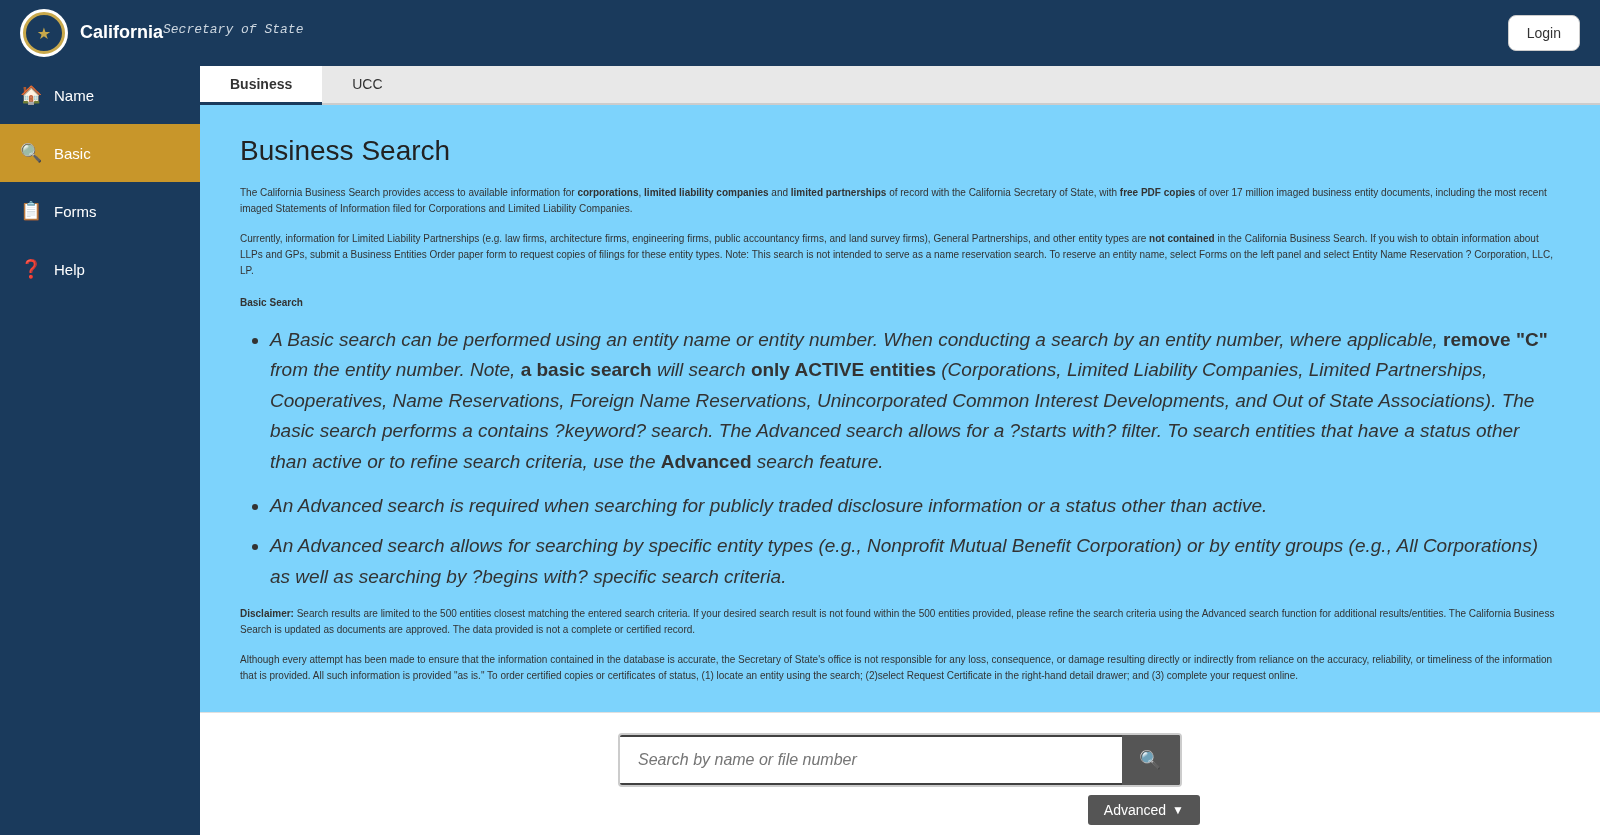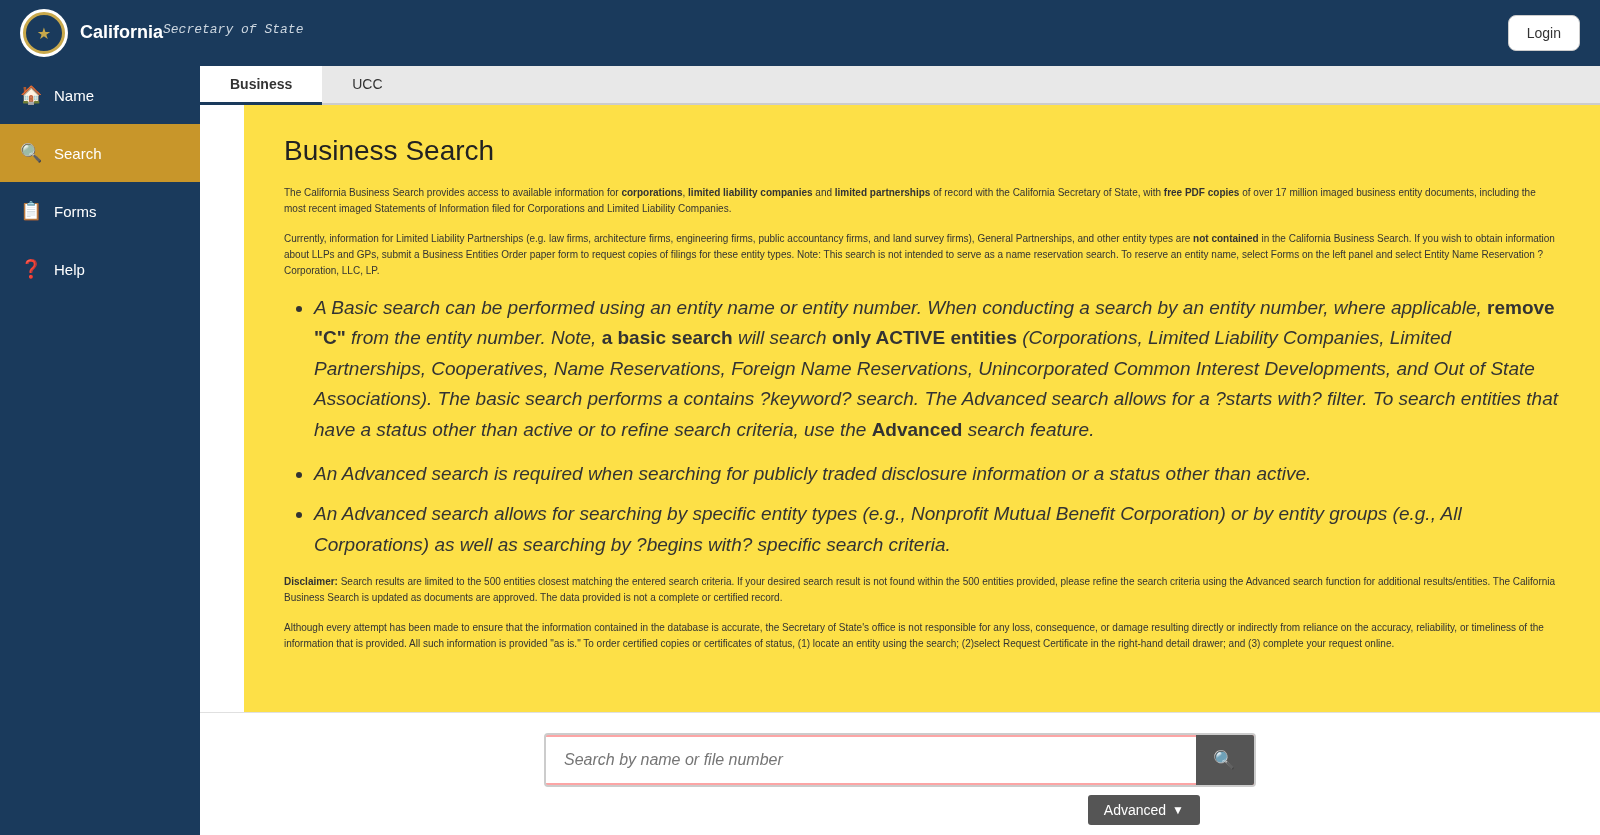--- a/index.html
+++ b/index.html
@@ -129,22 +129,21 @@
     .tab.active {
       background: white;
       border-bottom: 3px solid #1a3a5c;
       font-weight: bold;
     }
 
     .content {
       flex: 1;
       overflow-y: auto;
       padding: 30px 40px 20px 40px;
-      background: #fde047;
-      margin-left: 44px;
+      background: #7dd3fc;
     }
 
     .page-title {
       font-size: 28px;
       font-weight: normal;
       margin-bottom: 18px;
       color: #222;
     }
 
     .content p {
@@ -178,25 +177,25 @@
       flex-direction: column;
       align-items: center;
       padding: 20px 0 10px 0;
       background: white;
       flex-shrink: 0;
       border-top: 1px solid #e0e0e0;
     }
     .search-bar-row {
       display: flex;
       align-items: center;
-      width: 712px;
+      width: 564px;
       border: 2px solid #ccc;
       border-radius: 4px;
       overflow: hidden;
-      background: #fca5a5;
+      background: #404040;
     }
     .search-input {
       flex: 1;
       padding: 14px 18px;
       font-size: 16px;
       border: none;
       outline: none;
       color: #999;
       font-style: italic;
     }
@@ -252,21 +251,21 @@
 
 <div class="layout">
 
   <nav class="sidebar">
     <a class="sidebar-item">
       <span class="sidebar-icon">🏠</span>
       <span>Name</span>
     </a>
     <a class="sidebar-item active">
       <span class="sidebar-icon">🔍</span>
-      <span>Search</span>
+      <span>Basic</span>
     </a>
     <a class="sidebar-item">
       <span class="sidebar-icon">📋</span>
       <span>Forms</span>
     </a>
     <a class="sidebar-item">
       <span class="sidebar-icon">❓</span>
       <span>Help</span>
     </a>
   </nav>
@@ -282,20 +281,21 @@
       <h1 class="page-title">Business Search</h1>
 
       <p>
         The California Business Search provides access to available information for <strong>corporations</strong>, <strong>limited liability companies</strong> and <strong>limited partnerships</strong> of record with the California Secretary of State, with <strong>free PDF copies</strong> of over 17 million imaged business entity documents, including the most recent imaged Statements of Information filed for Corporations and Limited Liability Companies.
       </p>
 
       <p>
         Currently, information for Limited Liability Partnerships (e.g. law firms, architecture firms, engineering firms, public accountancy firms, and land survey firms), General Partnerships, and other entity types are <strong>not contained</strong> in the California Business Search. If you wish to obtain information about LLPs and GPs, submit a Business Entities Order paper form to request copies of filings for these entity types. Note: This search is not intended to serve as a name reservation search. To reserve an entity name, select Forms on the left panel and select Entity Name Reservation ? Corporation, LLC, LP.
       </p>
 
+      <p class="section-heading">Basic Search</p>
       <ul>
         <li>
           A Basic search can be performed using an entity name or entity number. When conducting a search by an entity number, where applicable, <strong>remove "C"</strong> from the entity number. Note, <strong>a basic search</strong> will search <strong>only ACTIVE entities</strong> (Corporations, Limited Liability Companies, Limited Partnerships, Cooperatives, Name Reservations, Foreign Name Reservations, Unincorporated Common Interest Developments, and Out of State Associations). The basic search performs a contains ?keyword? search. The Advanced search allows for a ?starts with? filter. To search entities that have a status other than active or to refine search criteria, use the <strong>Advanced</strong> search feature.
         </li>
       </ul>
 
       <ul>
         <li>An Advanced search is required when searching for publicly traded disclosure information or a status other than active.</li>
         <li>An Advanced search allows for searching by specific entity types (e.g., Nonprofit Mutual Benefit Corporation) or by entity groups (e.g., All Corporations) as well as searching by ?begins with? specific search criteria.</li>
       </ul>

